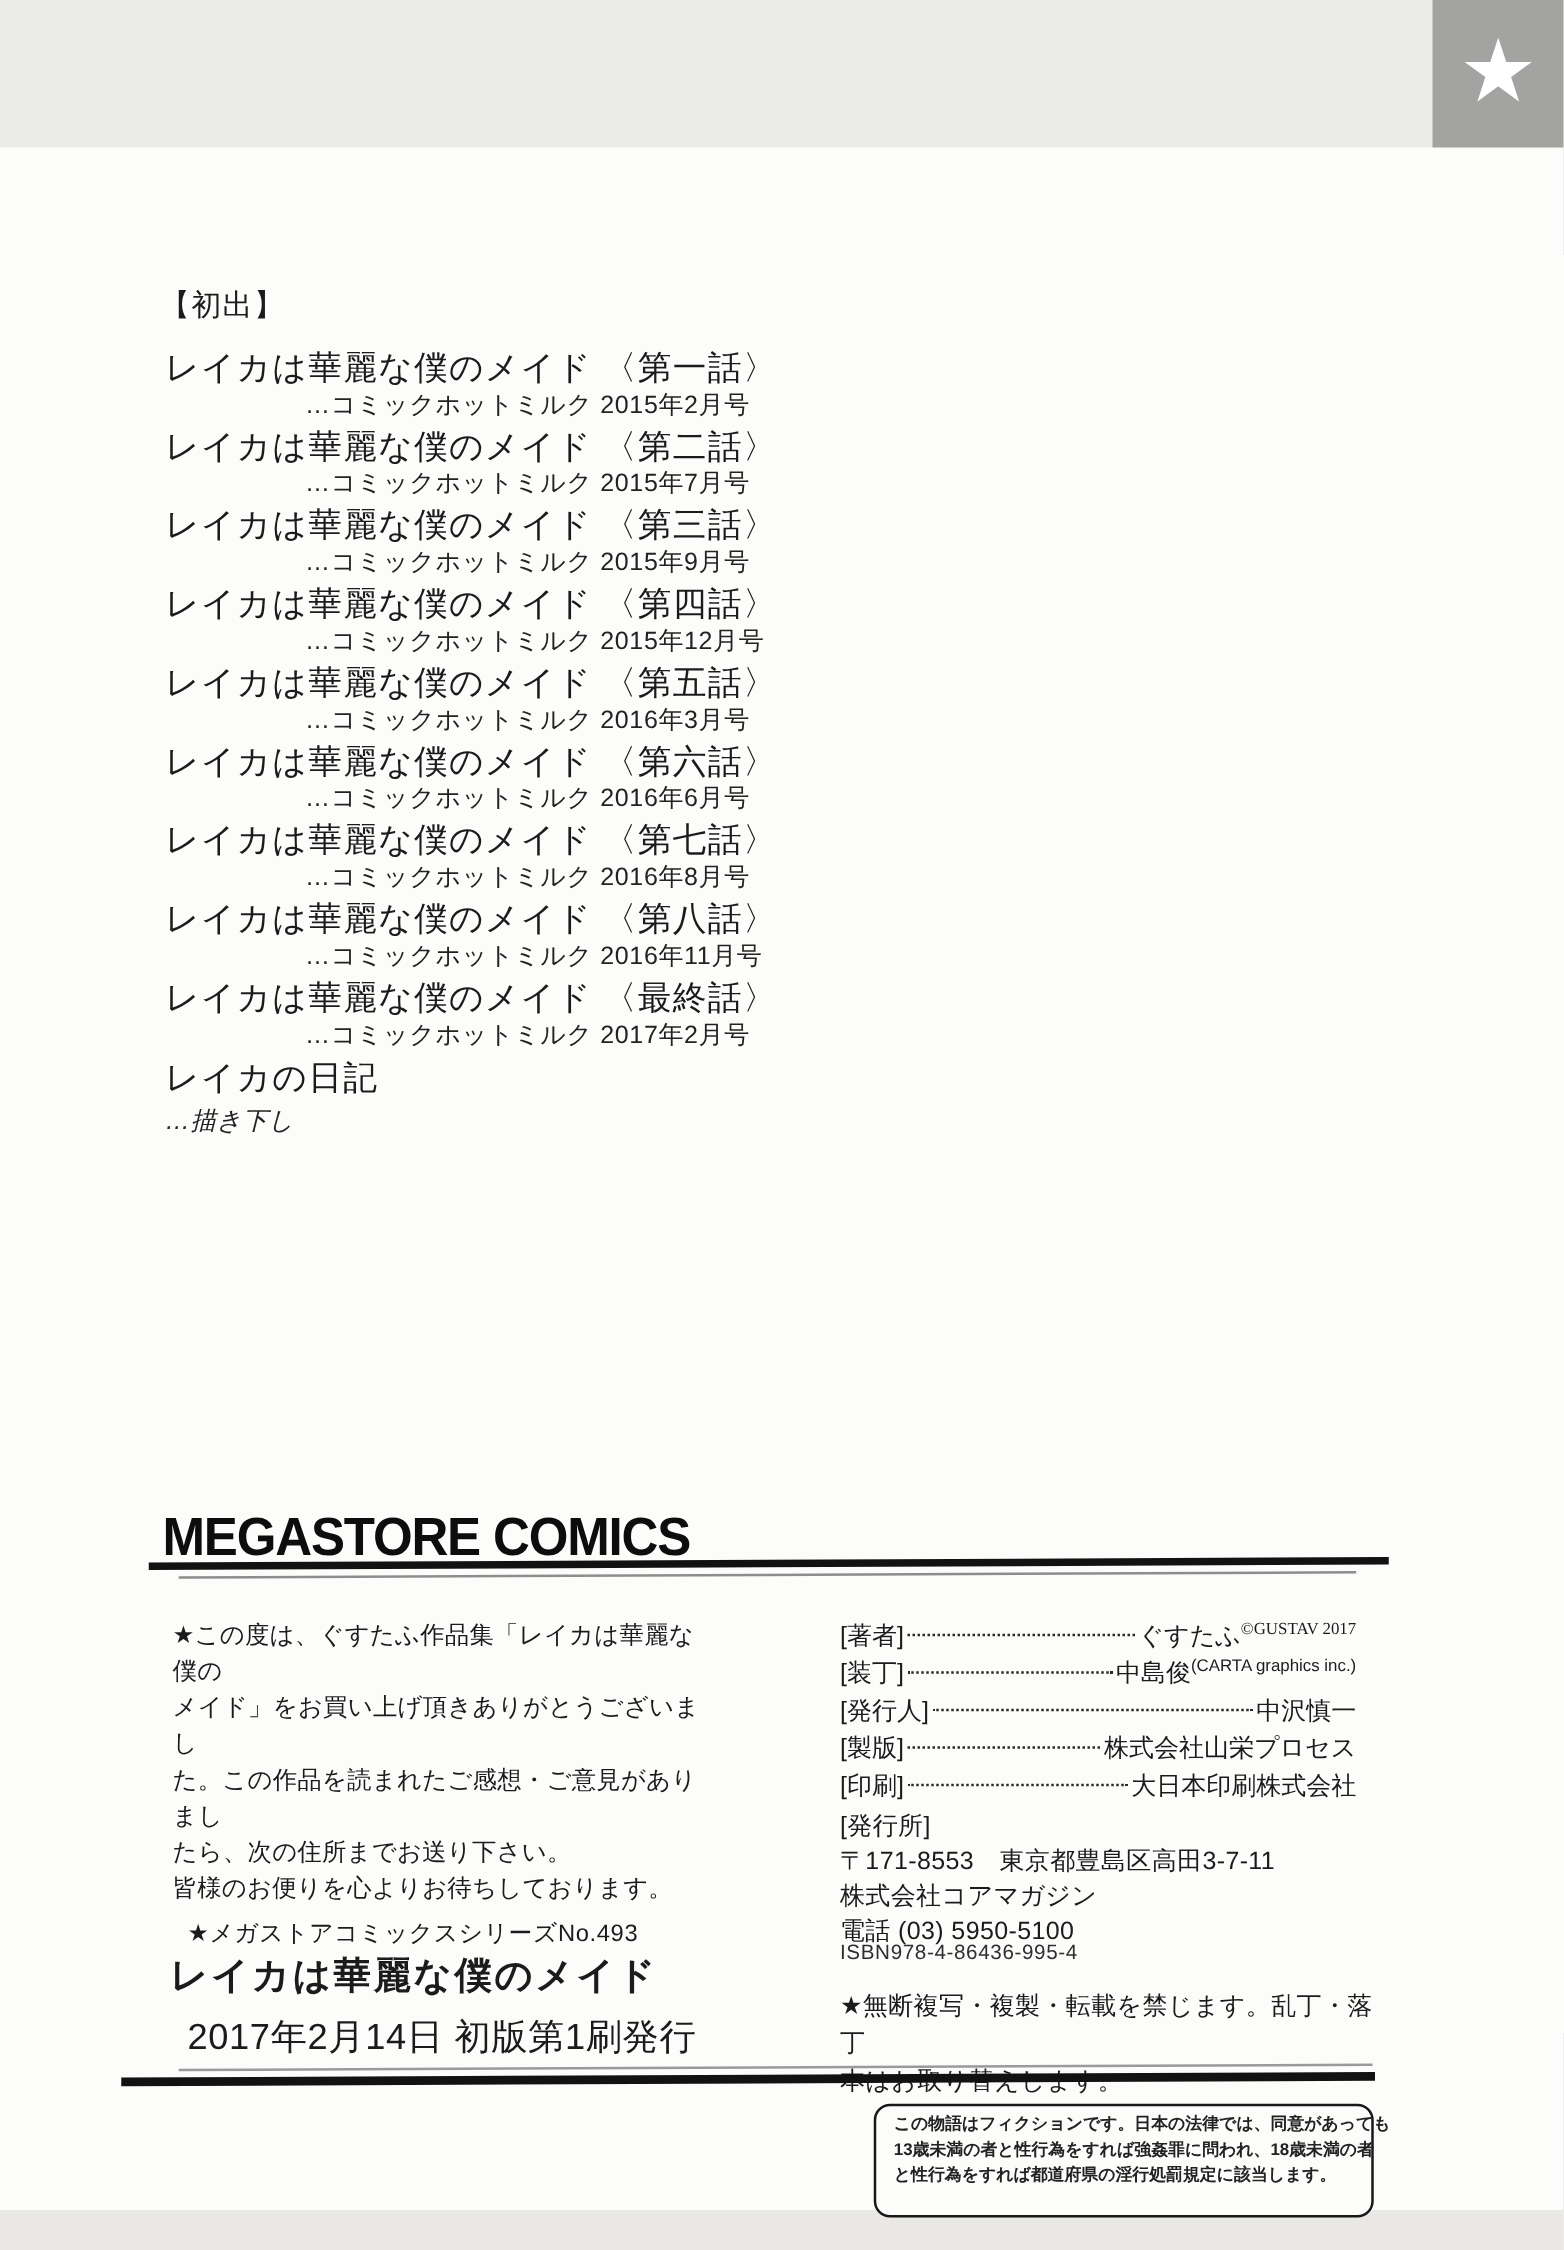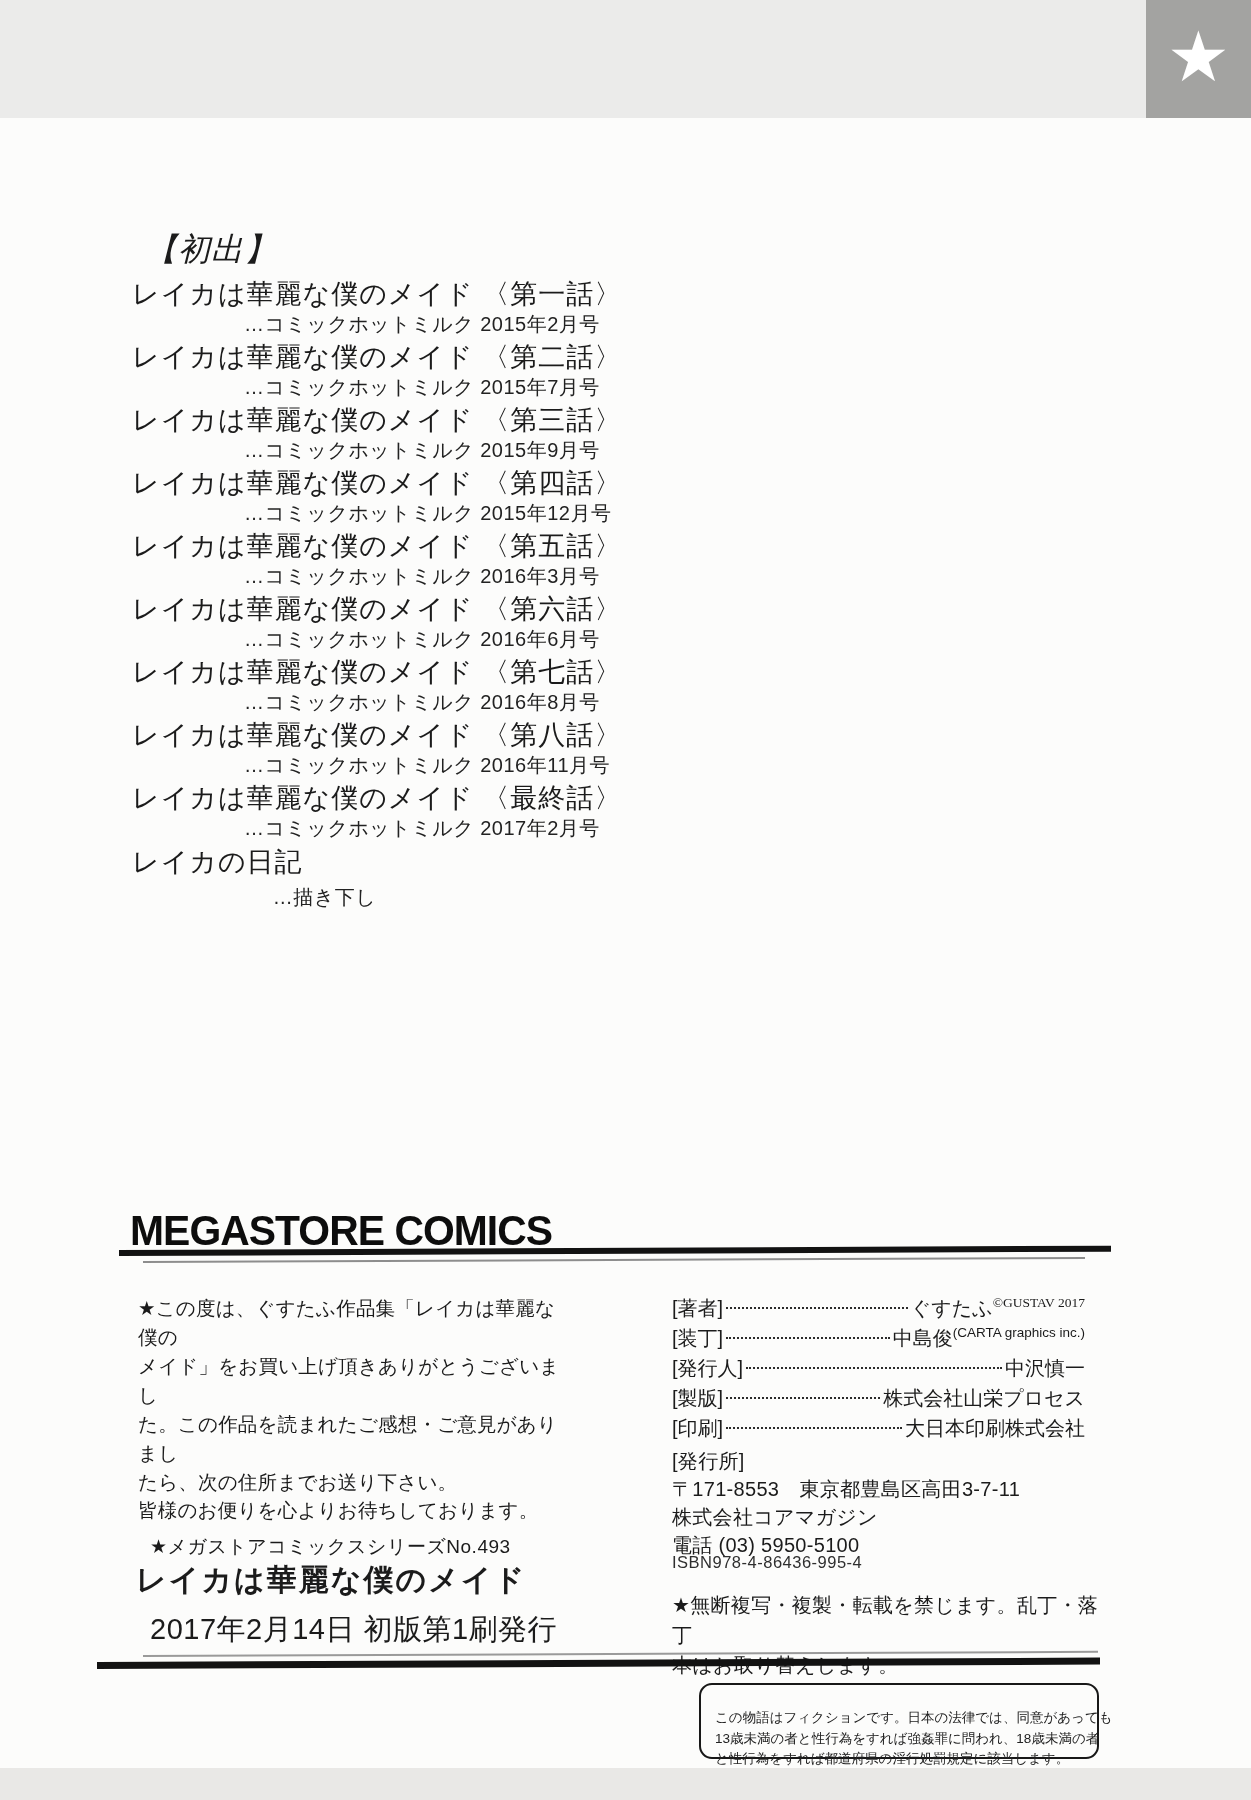--- a/index.html
+++ b/index.html
@@ -10,27 +10,27 @@
     color:#1b1b1b;
   }
   
   .top-band{position:absolute;left:0;top:0;width:1251px;height:118px;background:#ebebea;}
   .bottom-band{position:absolute;left:0;top:1768px;width:1251px;height:32px;background:#e9e8e6;}
   .corner-square{position:absolute;left:1146px;top:0;width:105px;height:118px;background:#a3a3a1;
     display:flex;align-items:center;justify-content:center;}
   .corner-square .star{color:#ffffff;font-size:70px;line-height:1;transform:translateY(-2px);}
 
   
-  .shoshutsu-heading{position:absolute;left:145px;top:228px;font-size:32px;letter-spacing:1px;font-style:italic;}
+  .shoshutsu-heading{position:absolute;left:128px;top:228px;font-size:24px;letter-spacing:1px;}
   .pub-list{position:absolute;left:132px;top:278px;width:430px;}
   .pub-item{height:63px;}
   .entry-title{font-size:27px;line-height:33px;letter-spacing:1px;font-weight:500;white-space:nowrap;}
   .entry-src{font-size:20px;line-height:26px;margin-left:112px;letter-spacing:0.5px;color:#222;white-space:nowrap;}
   .extra-item{margin-top:1px;}
-  .extra-item .entry-src{margin-left:0;width:385px;text-align:center;margin-top:5px;}
+  .extra-item .entry-src{margin-left:0;width:385px;text-align:left;margin-top:5px;font-style:italic;}
 
   
   .brand{position:absolute;left:130px;top:1206px;font-size:43px;font-weight:900;
     letter-spacing:-1px;color:#0d0d0d;transform:scaleX(0.95);transform-origin:left center;
     font-style:normal;white-space:nowrap;}
   .rule{position:absolute;transform:rotate(-0.25deg);transform-origin:left center;}
   .brand-rule-thick{left:119px;top:1250px;width:992px;height:6px;background:#121212;}
   .brand-rule-thin{left:143px;top:1261px;width:942px;height:2px;background:#8d8d8d;}
   .bottom-rule-thin{left:143px;top:1655px;width:955px;height:2px;background:#9a9a9a;}
   .bottom-rule-thick{left:97px;top:1662px;width:1003px;height:7px;background:#121212;}
@@ -50,22 +50,22 @@
   .credit-leader{flex:1;border-bottom:2px dotted #2a2a2a;height:0.62em;margin:0 3px;}
   .credit-value{white-space:nowrap;}
   .credit-note{font-size:13.5px;white-space:nowrap;letter-spacing:0;}
   .credit-note.serif{font-family:"Liberation Serif","DejaVu Serif",serif;}
   .publisher{position:absolute;left:672px;top:1447px;font-size:20px;line-height:28px;letter-spacing:0.3px;}
   .publisher .postal{font-family:Liberation Sans, sans-serif;text-align:center;}
   .isbn{position:absolute;left:672px;top:1553px;font-size:16.5px;letter-spacing:0.5px;color:#2e2e2e;}
   .notice{position:absolute;left:672px;top:1590px;width:440px;font-size:20px;line-height:30px;letter-spacing:0.3px;}
 
   
-  .fiction-box{position:absolute;left:699px;top:1683px;width:400px;height:76px;box-sizing:border-box;
-    border:2.5px solid #181818;border-radius:13px;padding:23px 14px 0 14px;background:#fcfcfb;}
+  .fiction-box{position:absolute;left:699px;top:1683px;width:400px;height:91px;box-sizing:border-box;
+    border:2.5px solid #181818;border-radius:13px;padding:4px 14px 0 14px;background:#fcfcfb;font-weight:bold;}
   .fiction-box .line{font-size:13.5px;line-height:20.5px;letter-spacing:0;color:#222;white-space:nowrap;}
 </style>
 </head>
 <body>
 
 <div class="canvas">
 
   <div class="top-band"></div>
   <div class="corner-square">
     <span class="star">★</span>

